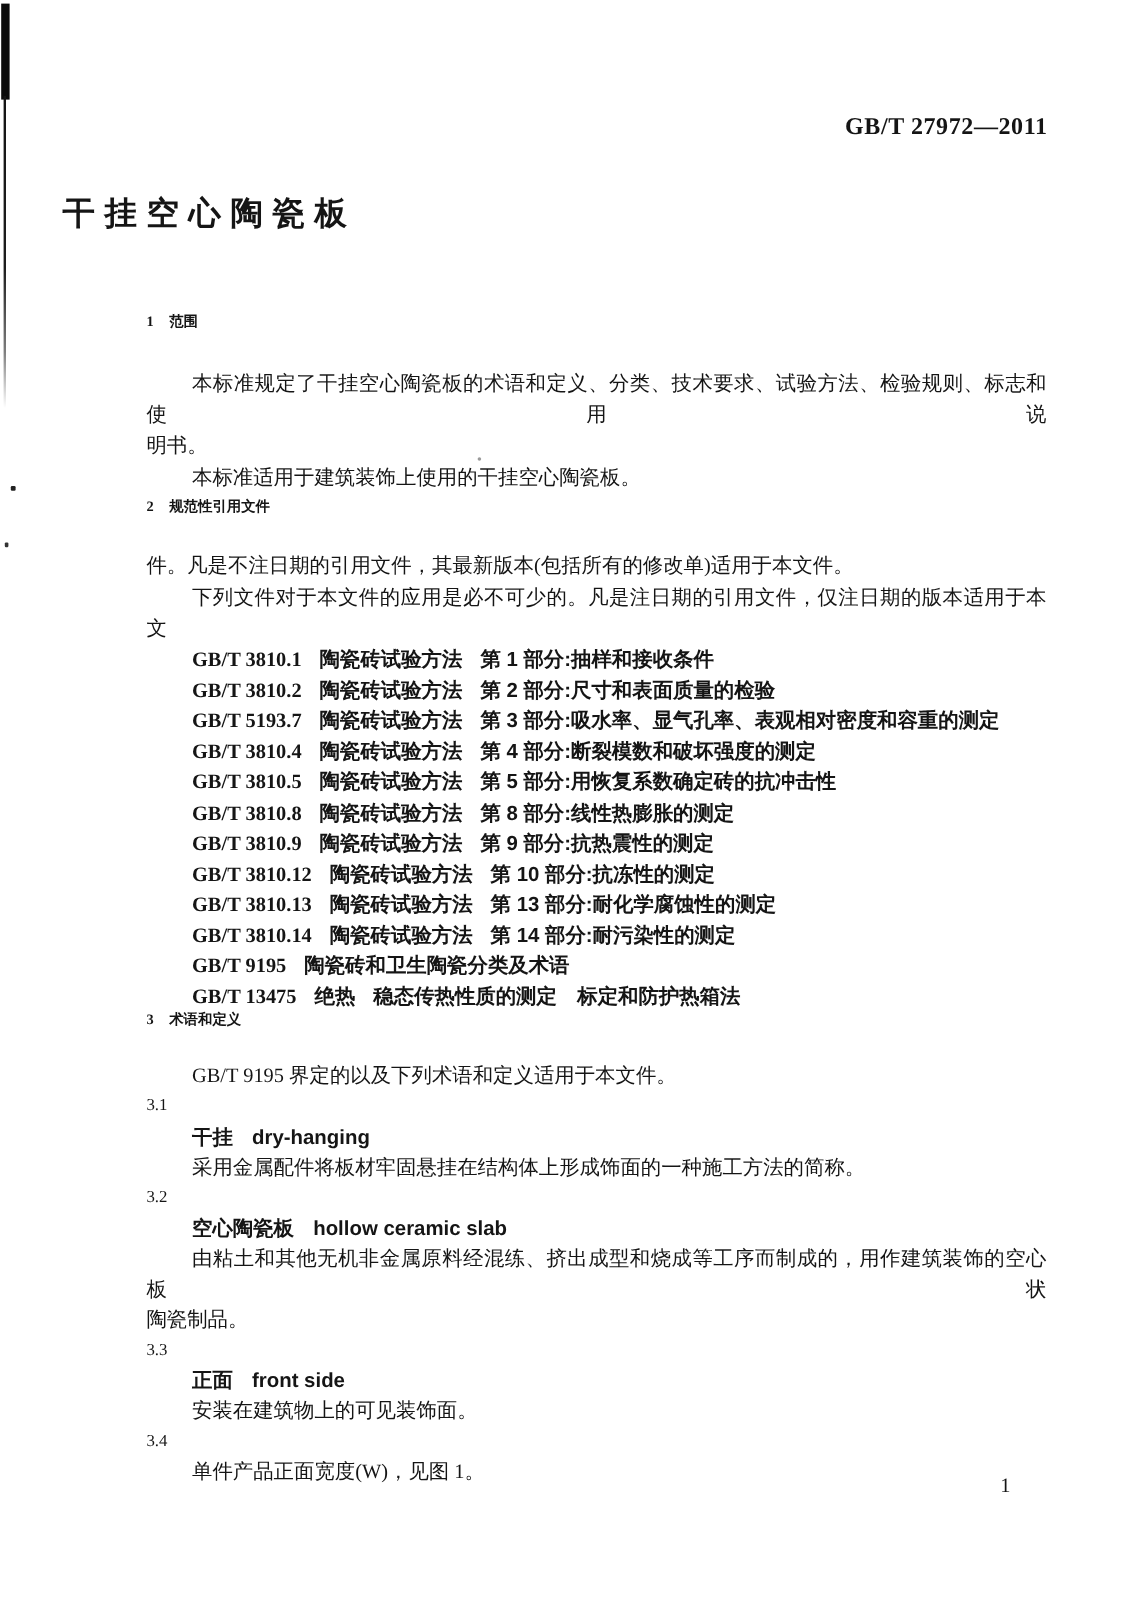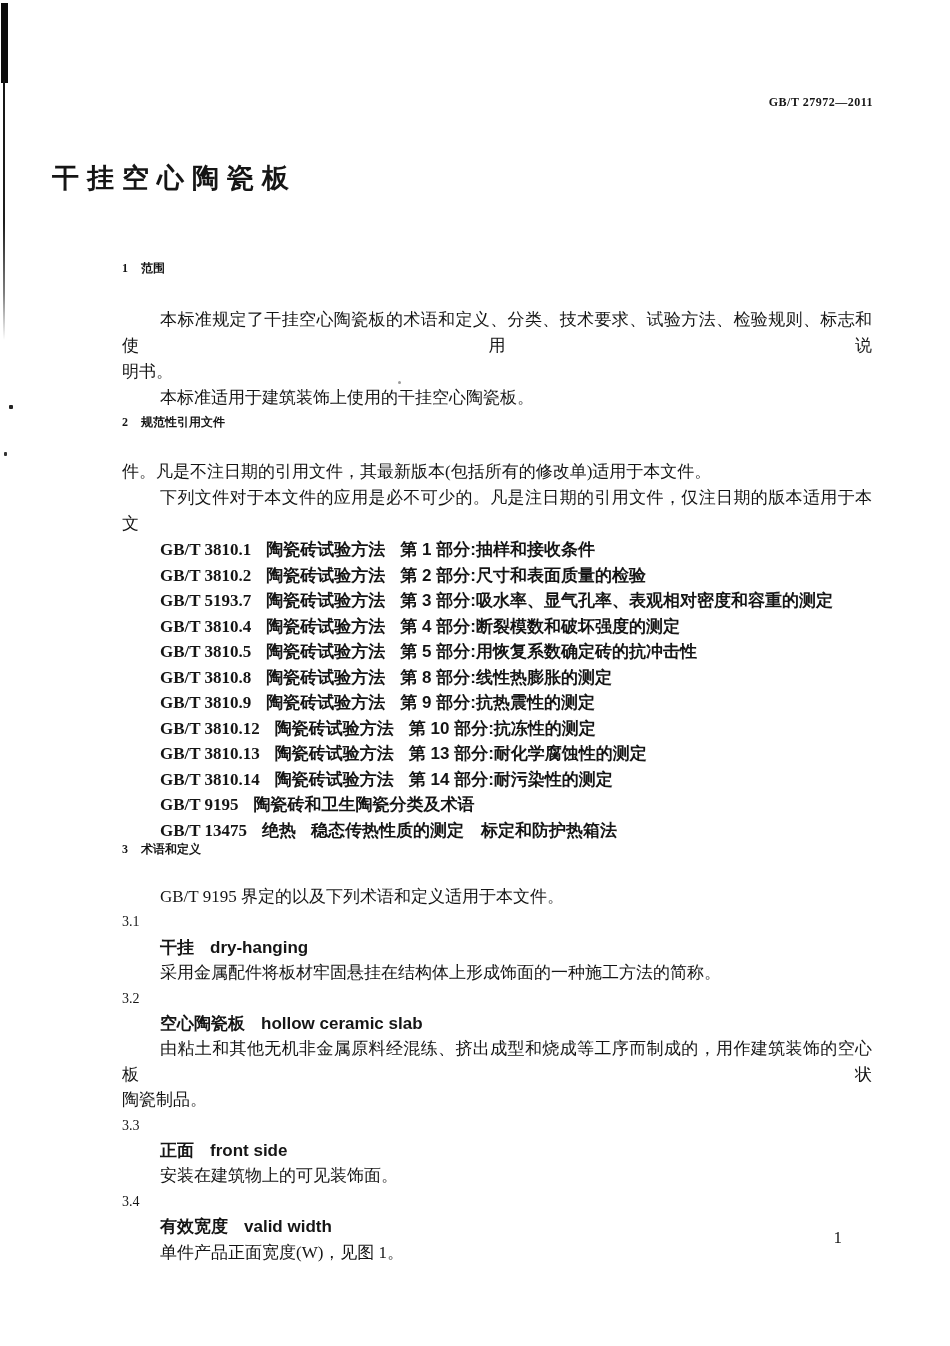--- a/index.html
+++ b/index.html
@@ -10,21 +10,21 @@
   }
   
   .scan-bar-thick{position:absolute;left:1px;top:3px;width:7px;height:80px;background:#0b0b0b;}
   .scan-bar-thin{position:absolute;left:3px;top:80px;width:2px;height:260px;
     background:linear-gradient(#151515 0%,#1d1d1d 55%,rgba(20,20,20,.55) 82%,rgba(20,20,20,0) 100%);}
   .scan-speck-a{position:absolute;left:9px;top:405px;width:4px;height:4px;background:#222;border-radius:1px;}
   .scan-speck-b{position:absolute;left:4px;top:452px;width:3px;height:4px;background:#333;border-radius:1px;}
   .scan-speck-c{position:absolute;left:398px;top:381px;width:3px;height:3px;background:#9a9a9a;border-radius:50%;}
 
   
-  .doc-code{position:absolute;top:95px;right:77px;font-size:12px;font-weight:bold;
+  .doc-code{position:absolute;top:95px;right:77px;font-size:20px;font-weight:bold;
     letter-spacing:.5px;font-family:"Liberation Serif","DejaVu Serif",serif;}
   .doc-title{position:absolute;top:160px;left:0;right:0;margin-left:52px;text-align:left;
     font-size:27px;font-weight:bold;letter-spacing:8px;
     font-family:"Liberation Sans","DejaVu Sans",sans-serif;}
 
   
   .sec{position:absolute;left:122px;width:750px;}
   .ln{font-size:17px;line-height:26px;}
   .ind{text-indent:38px;}
   .just{text-align:justify;text-align-last:justify;}
@@ -108,17 +108,16 @@
   <div class="term-id">3.2</div>
   <div class="term-line"><span class="zh">空心陶瓷板</span><span>hollow ceramic slab</span></div>
   <div class="ln ind just">由粘土和其他无机非金属原料经混练、挤出成型和烧成等工序而制成的，用作建筑装饰的空心板状</div>
   <div class="ln">陶瓷制品。</div>
 
   <div class="term-id">3.3</div>
   <div class="term-line"><span class="zh">正面</span><span>front side</span></div>
   <div class="ln ind">安装在建筑物上的可见装饰面。</div>
 
   <div class="term-id">3.4</div>
-  <div class="term-line"><span class="zh">有效宽度</span><span>valid width</span></div>
   <div class="ln ind">单件产品正面宽度(W)，见图 1。</div>
 </div>
 
 <div class="page-number">1</div>
 
 </body></html>

